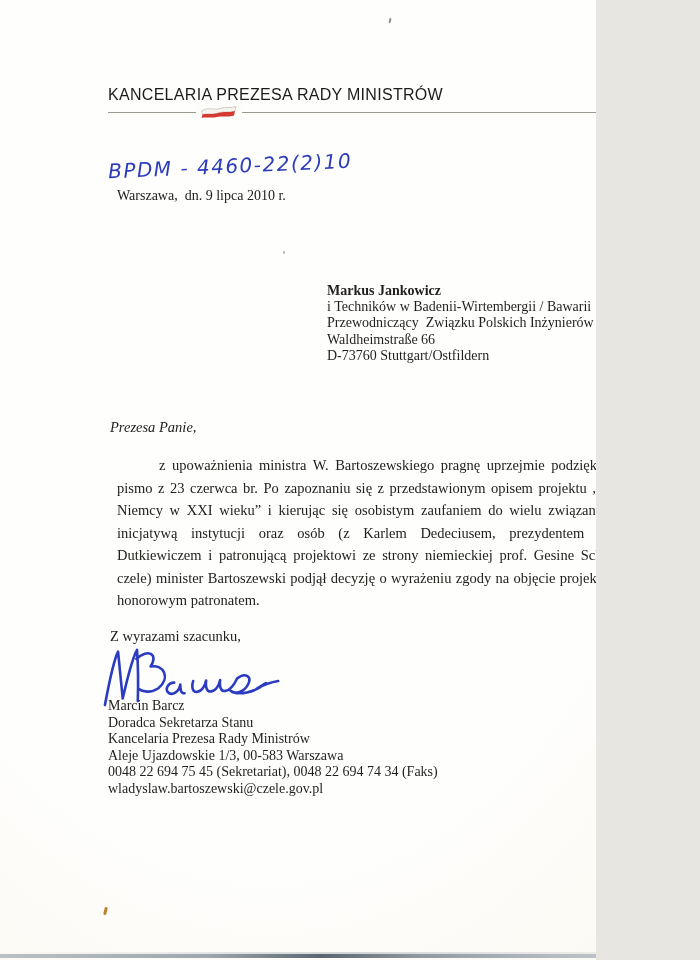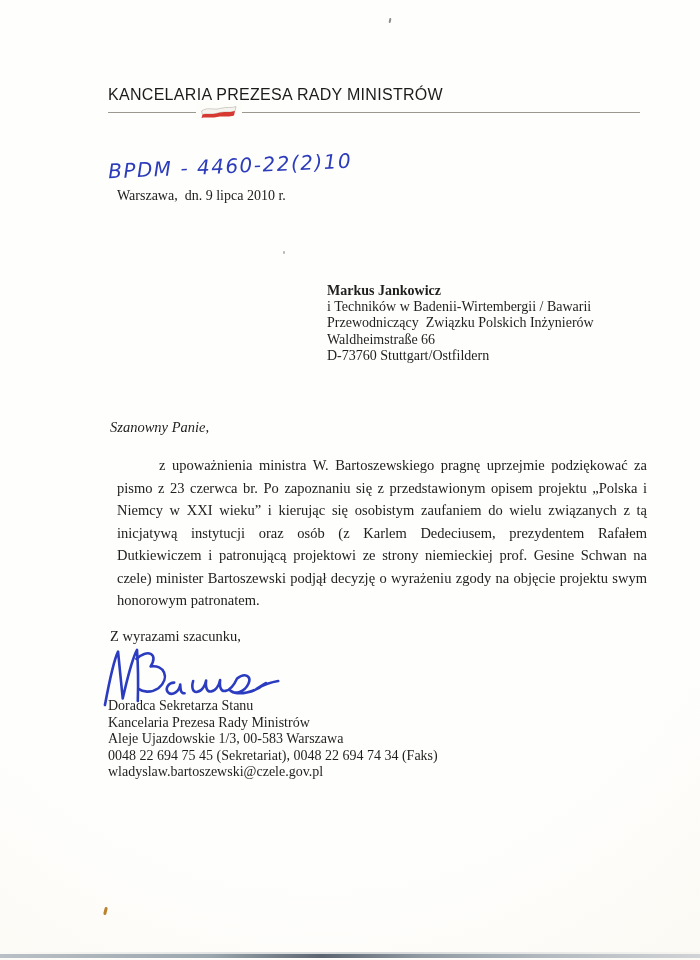--- a/index.html
+++ b/index.html
@@ -8,21 +8,21 @@
     --blue-ink:#2c3cba;
   }
   html,body{margin:0;padding:0;}
   body{
     width:700px;height:960px;
     font-family:"Liberation Serif", serif;
     color:var(--ink);
     background:#e8e6e0;
   }
   .page{
-    position:relative;width:700px;height:960px;overflow:hidden;
+    position:relative;width:596px;height:960px;overflow:hidden;
     background:radial-gradient(120% 100% at 45% 35%, #fefefd 55%, #faf6ec 100%);
   }
   
   .org-title{
     position:absolute;left:108px;top:86px;width:540px;
     font-family:"Liberation Sans", sans-serif;
     font-size:16px;font-weight:500;letter-spacing:.3px;color:#1c1c1a;
     white-space:nowrap;
   }
   .rule{
@@ -129,21 +129,21 @@
   <div class="dateline">Warszawa,&nbsp; dn. 9 lipca 2010 r.</div>
 
   <div class="recipient">
     <div class="bold">Markus Jankowicz</div>
     <div>i Techników w Badenii-Wirtembergii / Bawarii</div>
     <div>Przewodniczący&nbsp; Związku Polskich Inżynierów</div>
     <div>Waldheimstraße 66</div>
     <div>D-73760 Stuttgart/Ostfildern</div>
   </div>
 
-  <div class="salutation">Szanowny Panie,</div>
+  <div class="salutation">Prezesa Panie,</div>
 
   <p class="body-par">z upoważnienia ministra W. Bartoszewskiego pragnę uprzejmie podziękować za pismo z 23 czerwca br. Po zapoznaniu się z przedstawionym opisem projektu „Polska i Niemcy w XXI wieku” i kierując się osobistym zaufaniem do wielu związanych z tą inicjatywą instytucji oraz osób (z Karlem Dedeciusem, prezydentem Rafałem Dutkiewiczem i patronującą projektowi ze strony niemieckiej prof. Gesine Schwan na czele) minister Bartoszewski podjął decyzję o wyrażeniu zgody na objęcie projektu swym honorowym patronatem.</p>
 
   <div class="closing">Z wyrazami szacunku,</div>
 
   <div class="signature">
     <svg width="190" height="66" viewBox="0 0 190 66" aria-hidden="true">
       <g fill="none" stroke="#2b3cc0" stroke-width="2.6" stroke-linecap="round" stroke-linejoin="round">
 
         <path d="M6,58 C10,40 16,14 21,5 C22,20 23,38 24,52 C29,34 34,14 40,4 C40.5,18 40,40 39,55"></path>
@@ -151,20 +151,21 @@
         <path d="M39,13 C50,3 62,8 53,21 C66,19 73,33 60,43 C52,48 44,46 40,43"></path>
 
         <path d="M76,38 C70,38 66,44 70,48 C74,51 81,47 82,40 C82,45 82,49 86,49"></path>
 
         <path d="M95,37 C93,43 94,49 99,48 C104,47 107,41 108,37 C107,43 108,49 113,48 C118,47 121,41 122,37 C121,43 122,49 127,48 C133,47 137,40 139,36 C147,30 154,34 150,42 C146,50 136,52 132,48 C140,54 156,50 166,43 C171,39 164,44 158,47 C164,44 172,41 180,40"></path>
       </g>
     </svg>
   </div>
 
   <div class="sender">
+    <div>Marcin Barcz</div>
     <div>Doradca Sekretarza Stanu</div>
     <div>Kancelaria Prezesa Rady Ministrów</div>
     <div>Aleje Ujazdowskie 1/3, 00-583 Warszawa</div>
     <div>0048 22 694 75 45 (Sekretariat), 0048 22 694 74 34 (Faks)</div>
     <div>wladyslaw.bartoszewski@czele.gov.pl</div>
   </div>
 
   <div class="speck-top"></div>
   <div class="speck-mid"></div>
   <div class="speck-bottom"></div>

